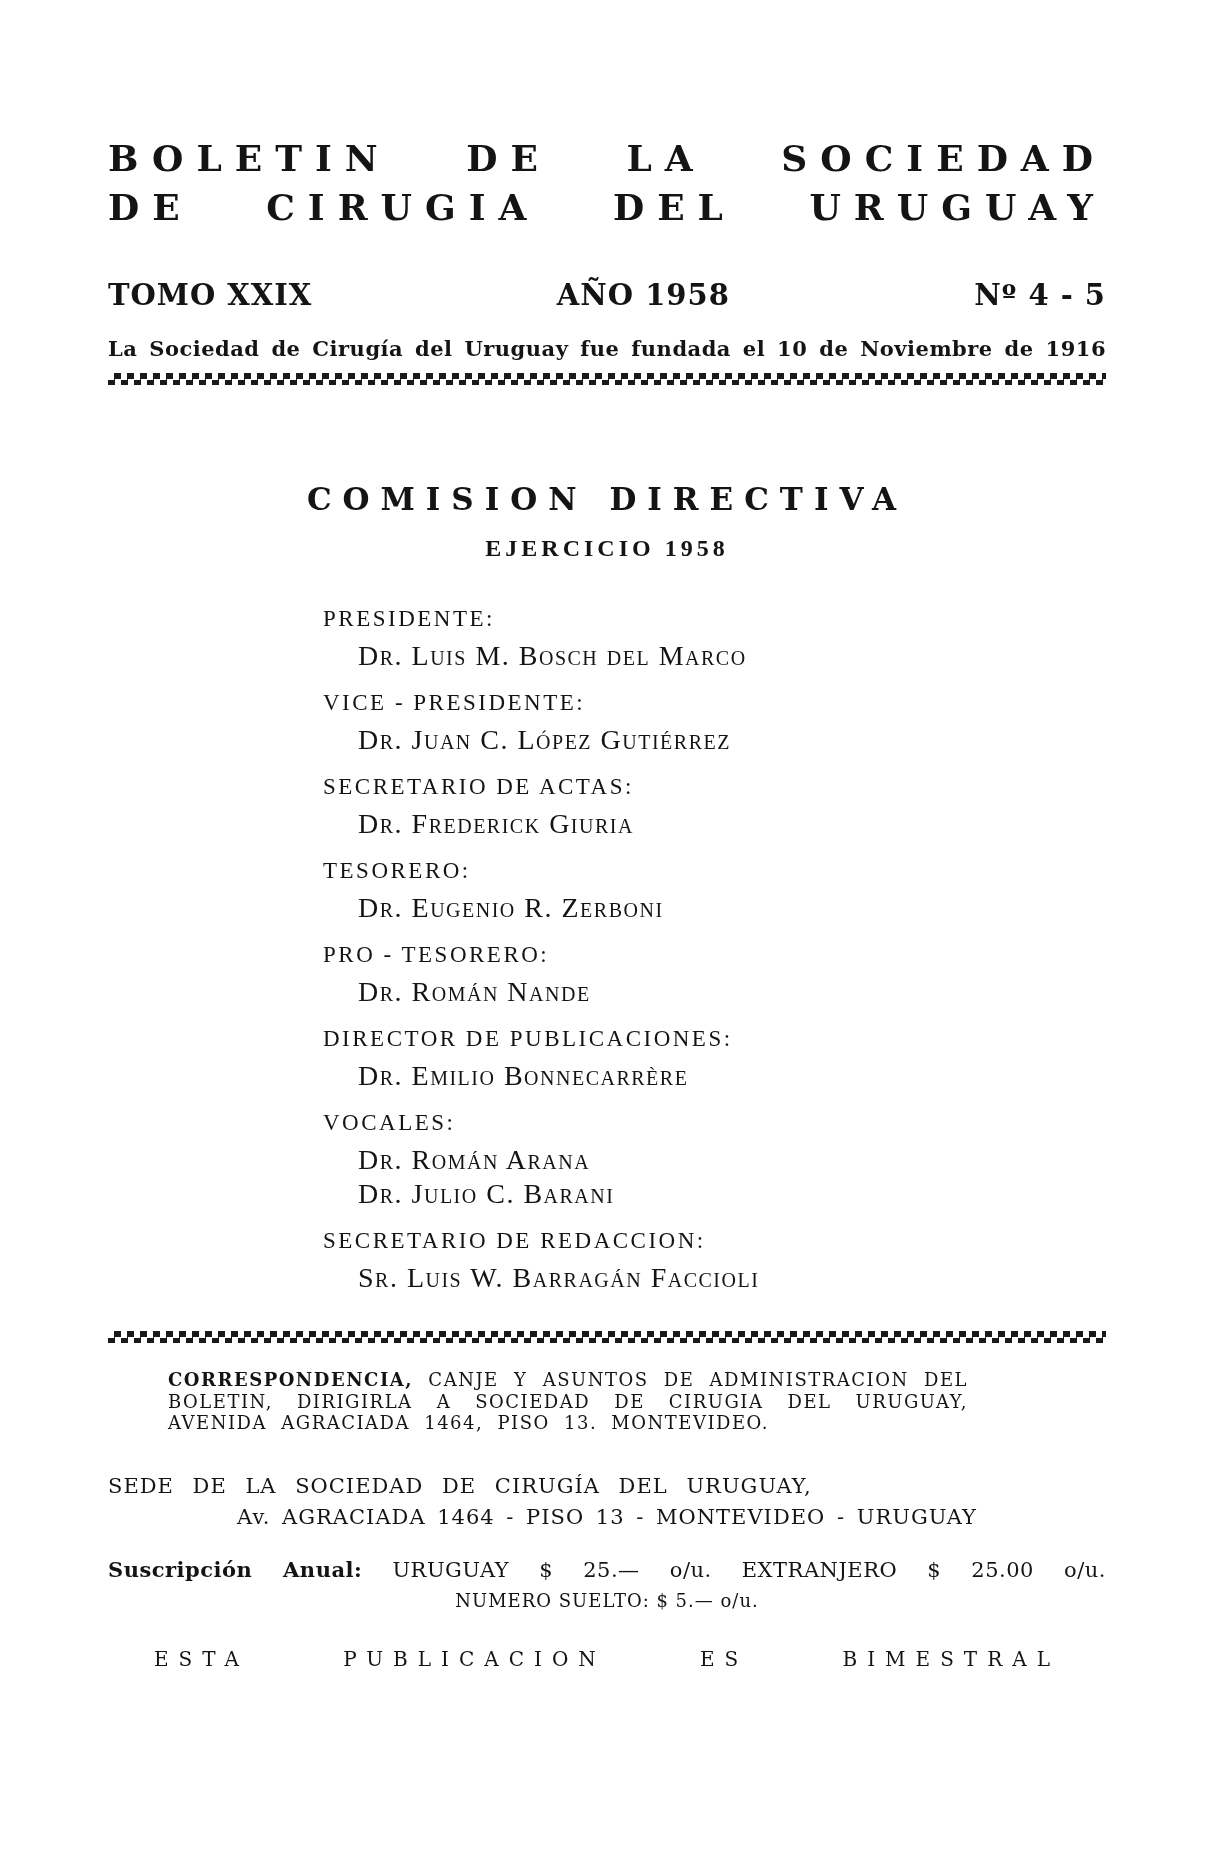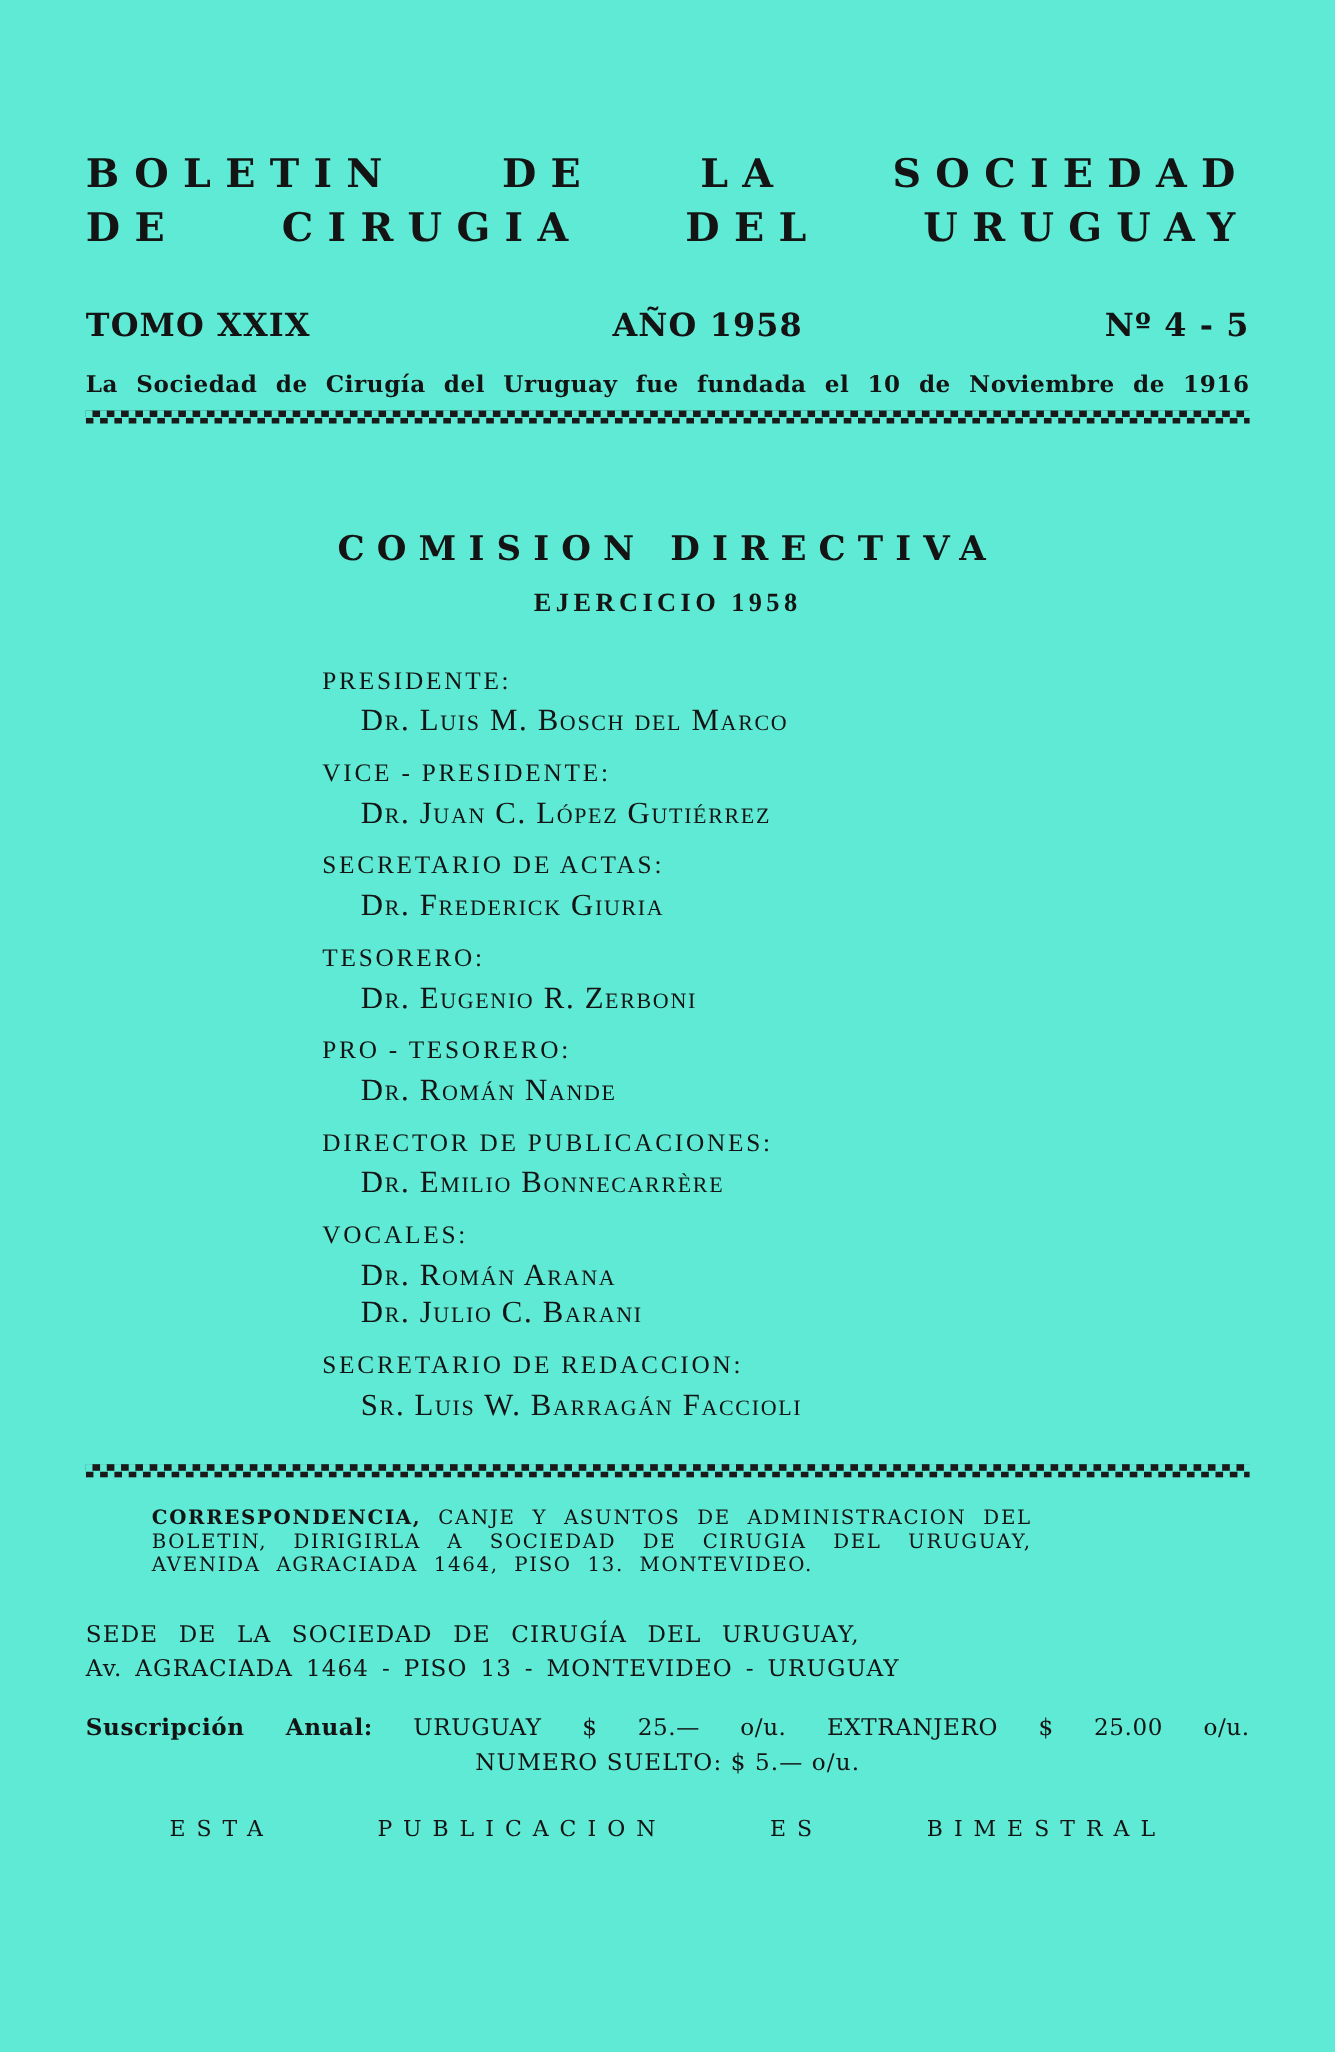--- a/index.html
+++ b/index.html
@@ -1,26 +1,26 @@
 <!DOCTYPE html>
 <html><head>
 <meta charset="utf-8">
 <style>
   html,body{margin:0;padding:0;background:#e8e8e8;}
   .page{
     position:relative;
     width:1214px;
     height:1865px;
     margin:0 auto;
-    background:#5eead4;
+    background:#ffffff;
     color:#141414;
     font-family:"DejaVu Serif","Liberation Serif",serif;
     overflow:hidden;
     box-sizing:border-box;
-    padding:0 78px;
+    padding:0 108px;
   }
   
   .title{margin-top:134px;}
   .title-line{
     font-size:36px;
     font-weight:bold;
     letter-spacing:13px;
     line-height:49px;
     text-align:justify;
     text-align-last:justify;
@@ -97,37 +97,38 @@
   }
   .corresp .lead{font-weight:bold;}
   .sede1{
     margin:40px 0 0 0;
     font-size:21px;
     letter-spacing:1px;
     word-spacing:11px;
   }
   .sede2{
     margin:7px 0 0 0;
+    text-align:center;
     font-size:21px;
     letter-spacing:1px;
     word-spacing:4px;
   }
   .susc{
     margin:28px 0 0 0;
     text-align:justify;
     text-align-last:justify;
     white-space:nowrap;
     font-size:21px;
     letter-spacing:0.5px;
   }
   .susc .lead{font-weight:bold;}
   .susc2{
     margin:8px 0 0 0;
     text-align:center;
-    font-size:21px;
+    font-size:18px;
     letter-spacing:1px;
   }
   .bimestral{
     margin:36px auto 0 auto;
     width:906px;
     font-size:20px;
     font-weight:normal;
     letter-spacing:10px;
     text-align:justify;
     text-align-last:justify;

